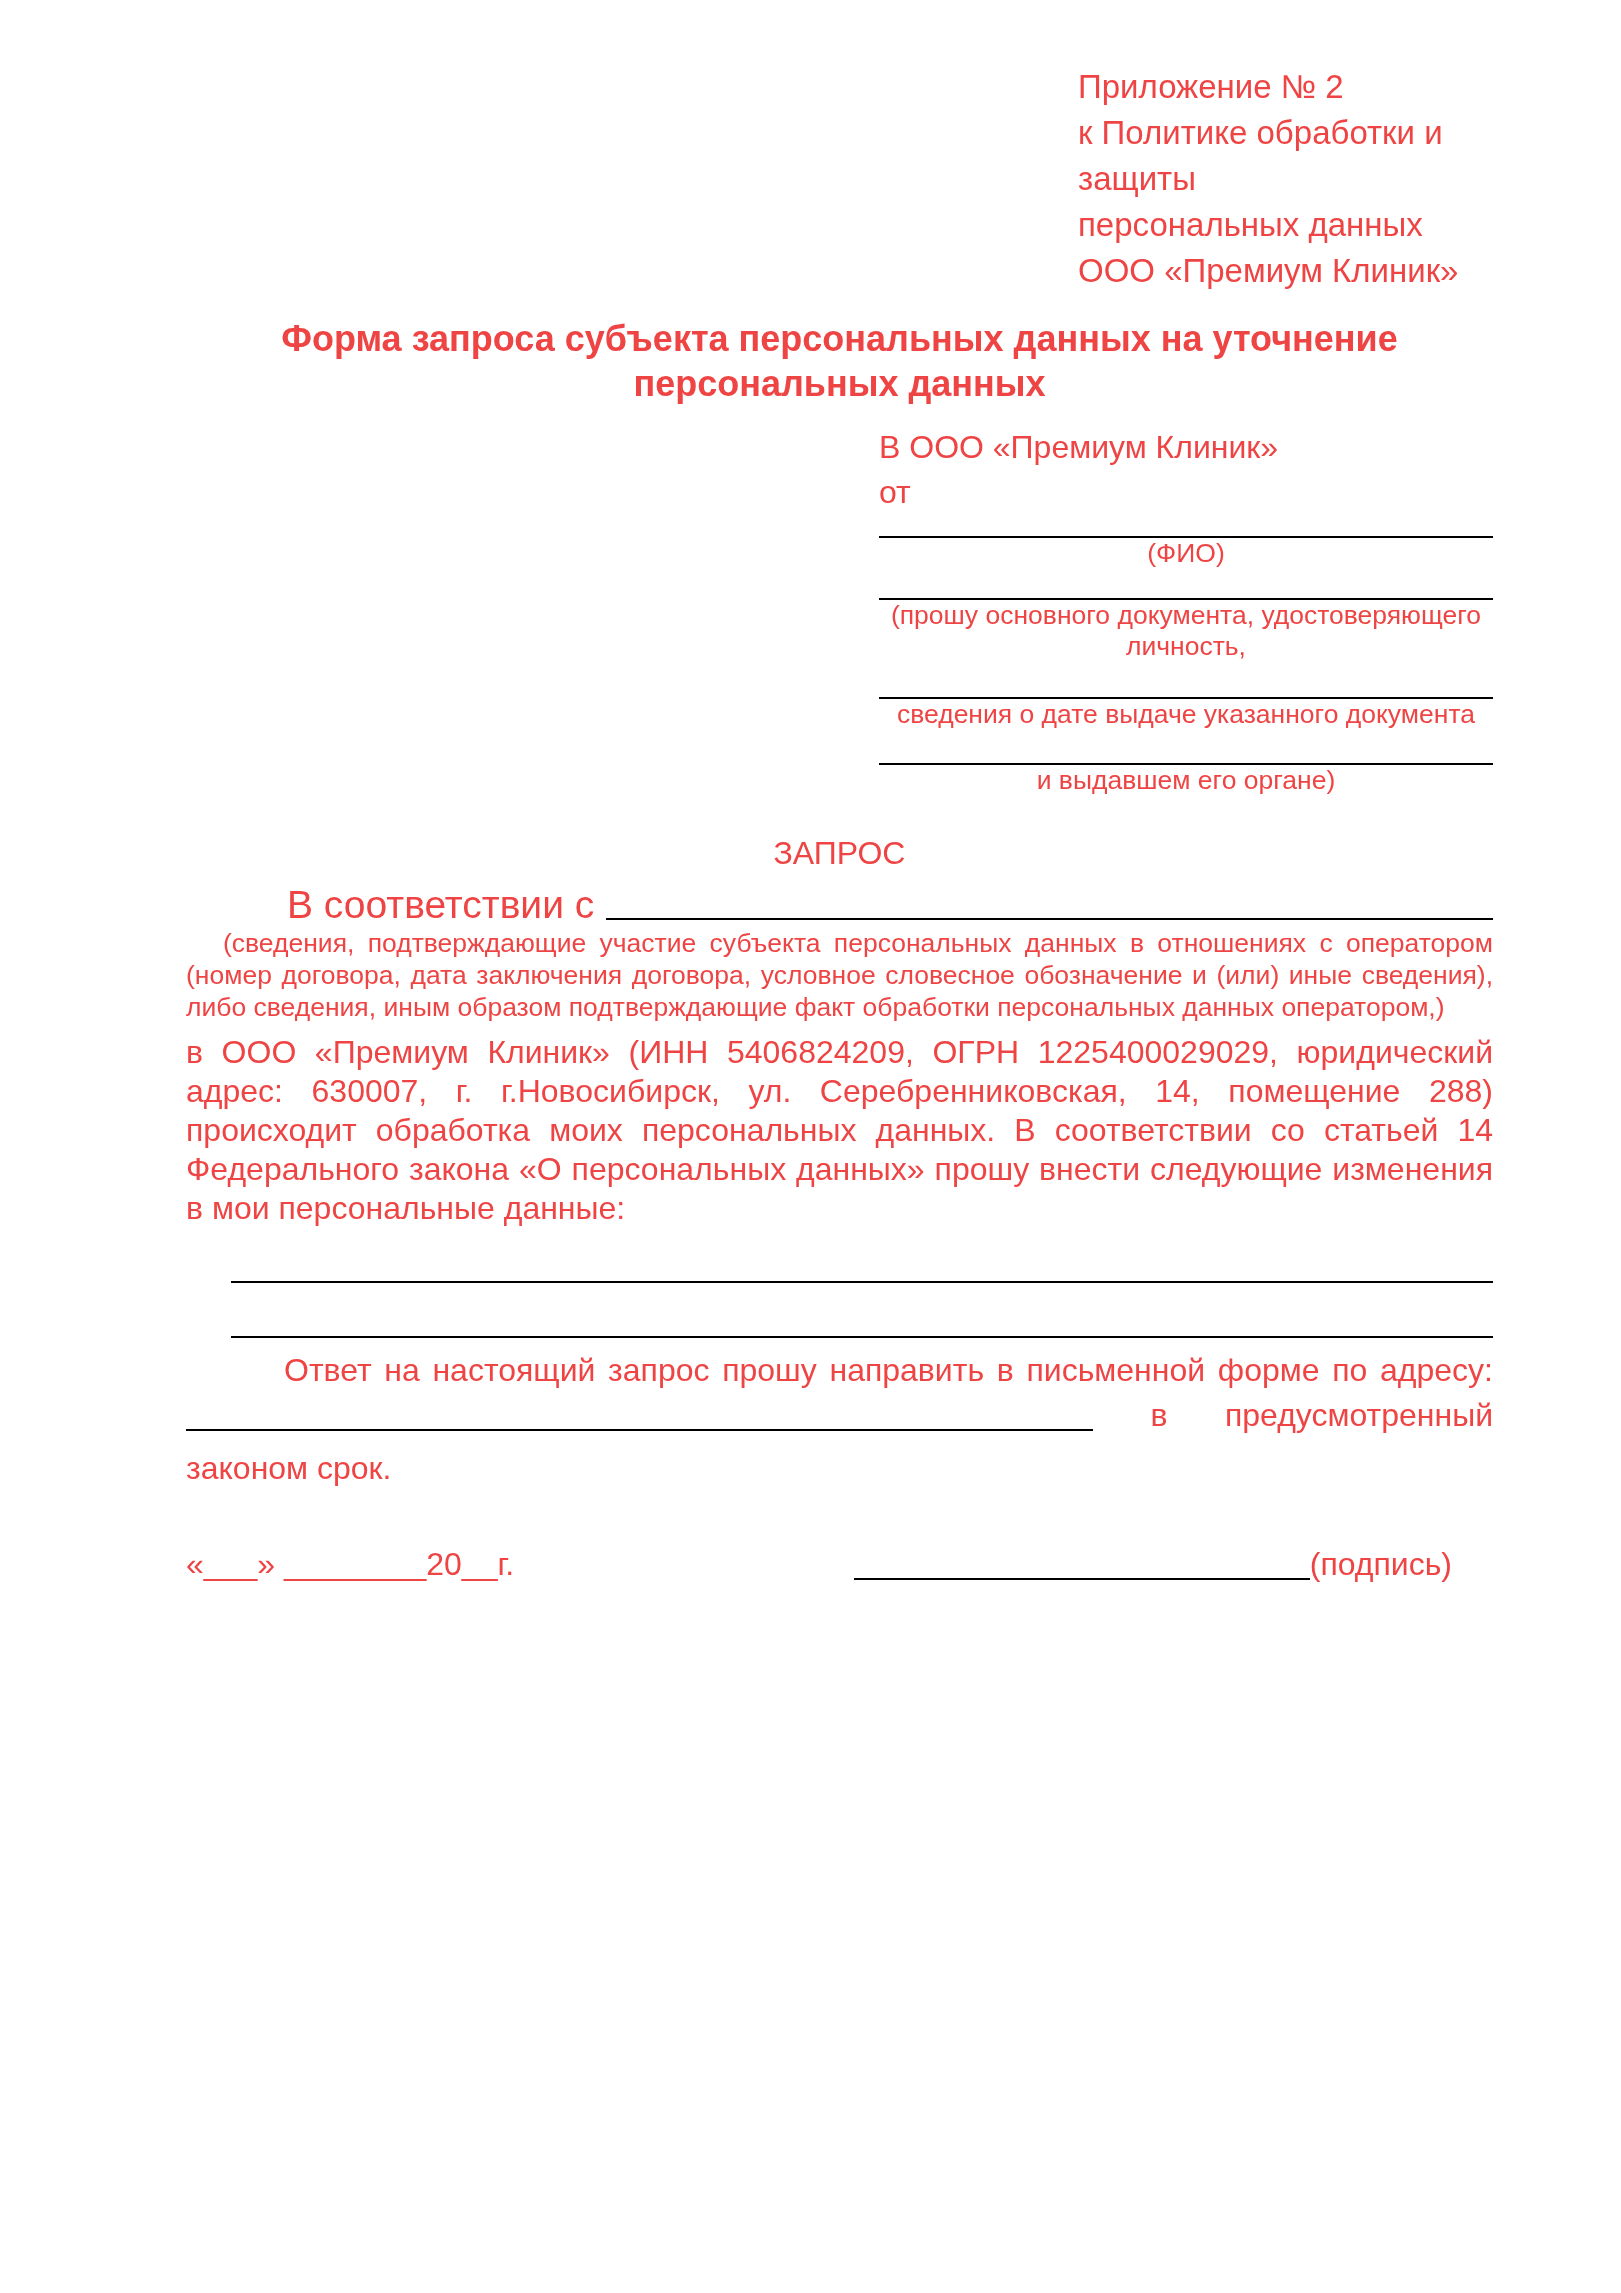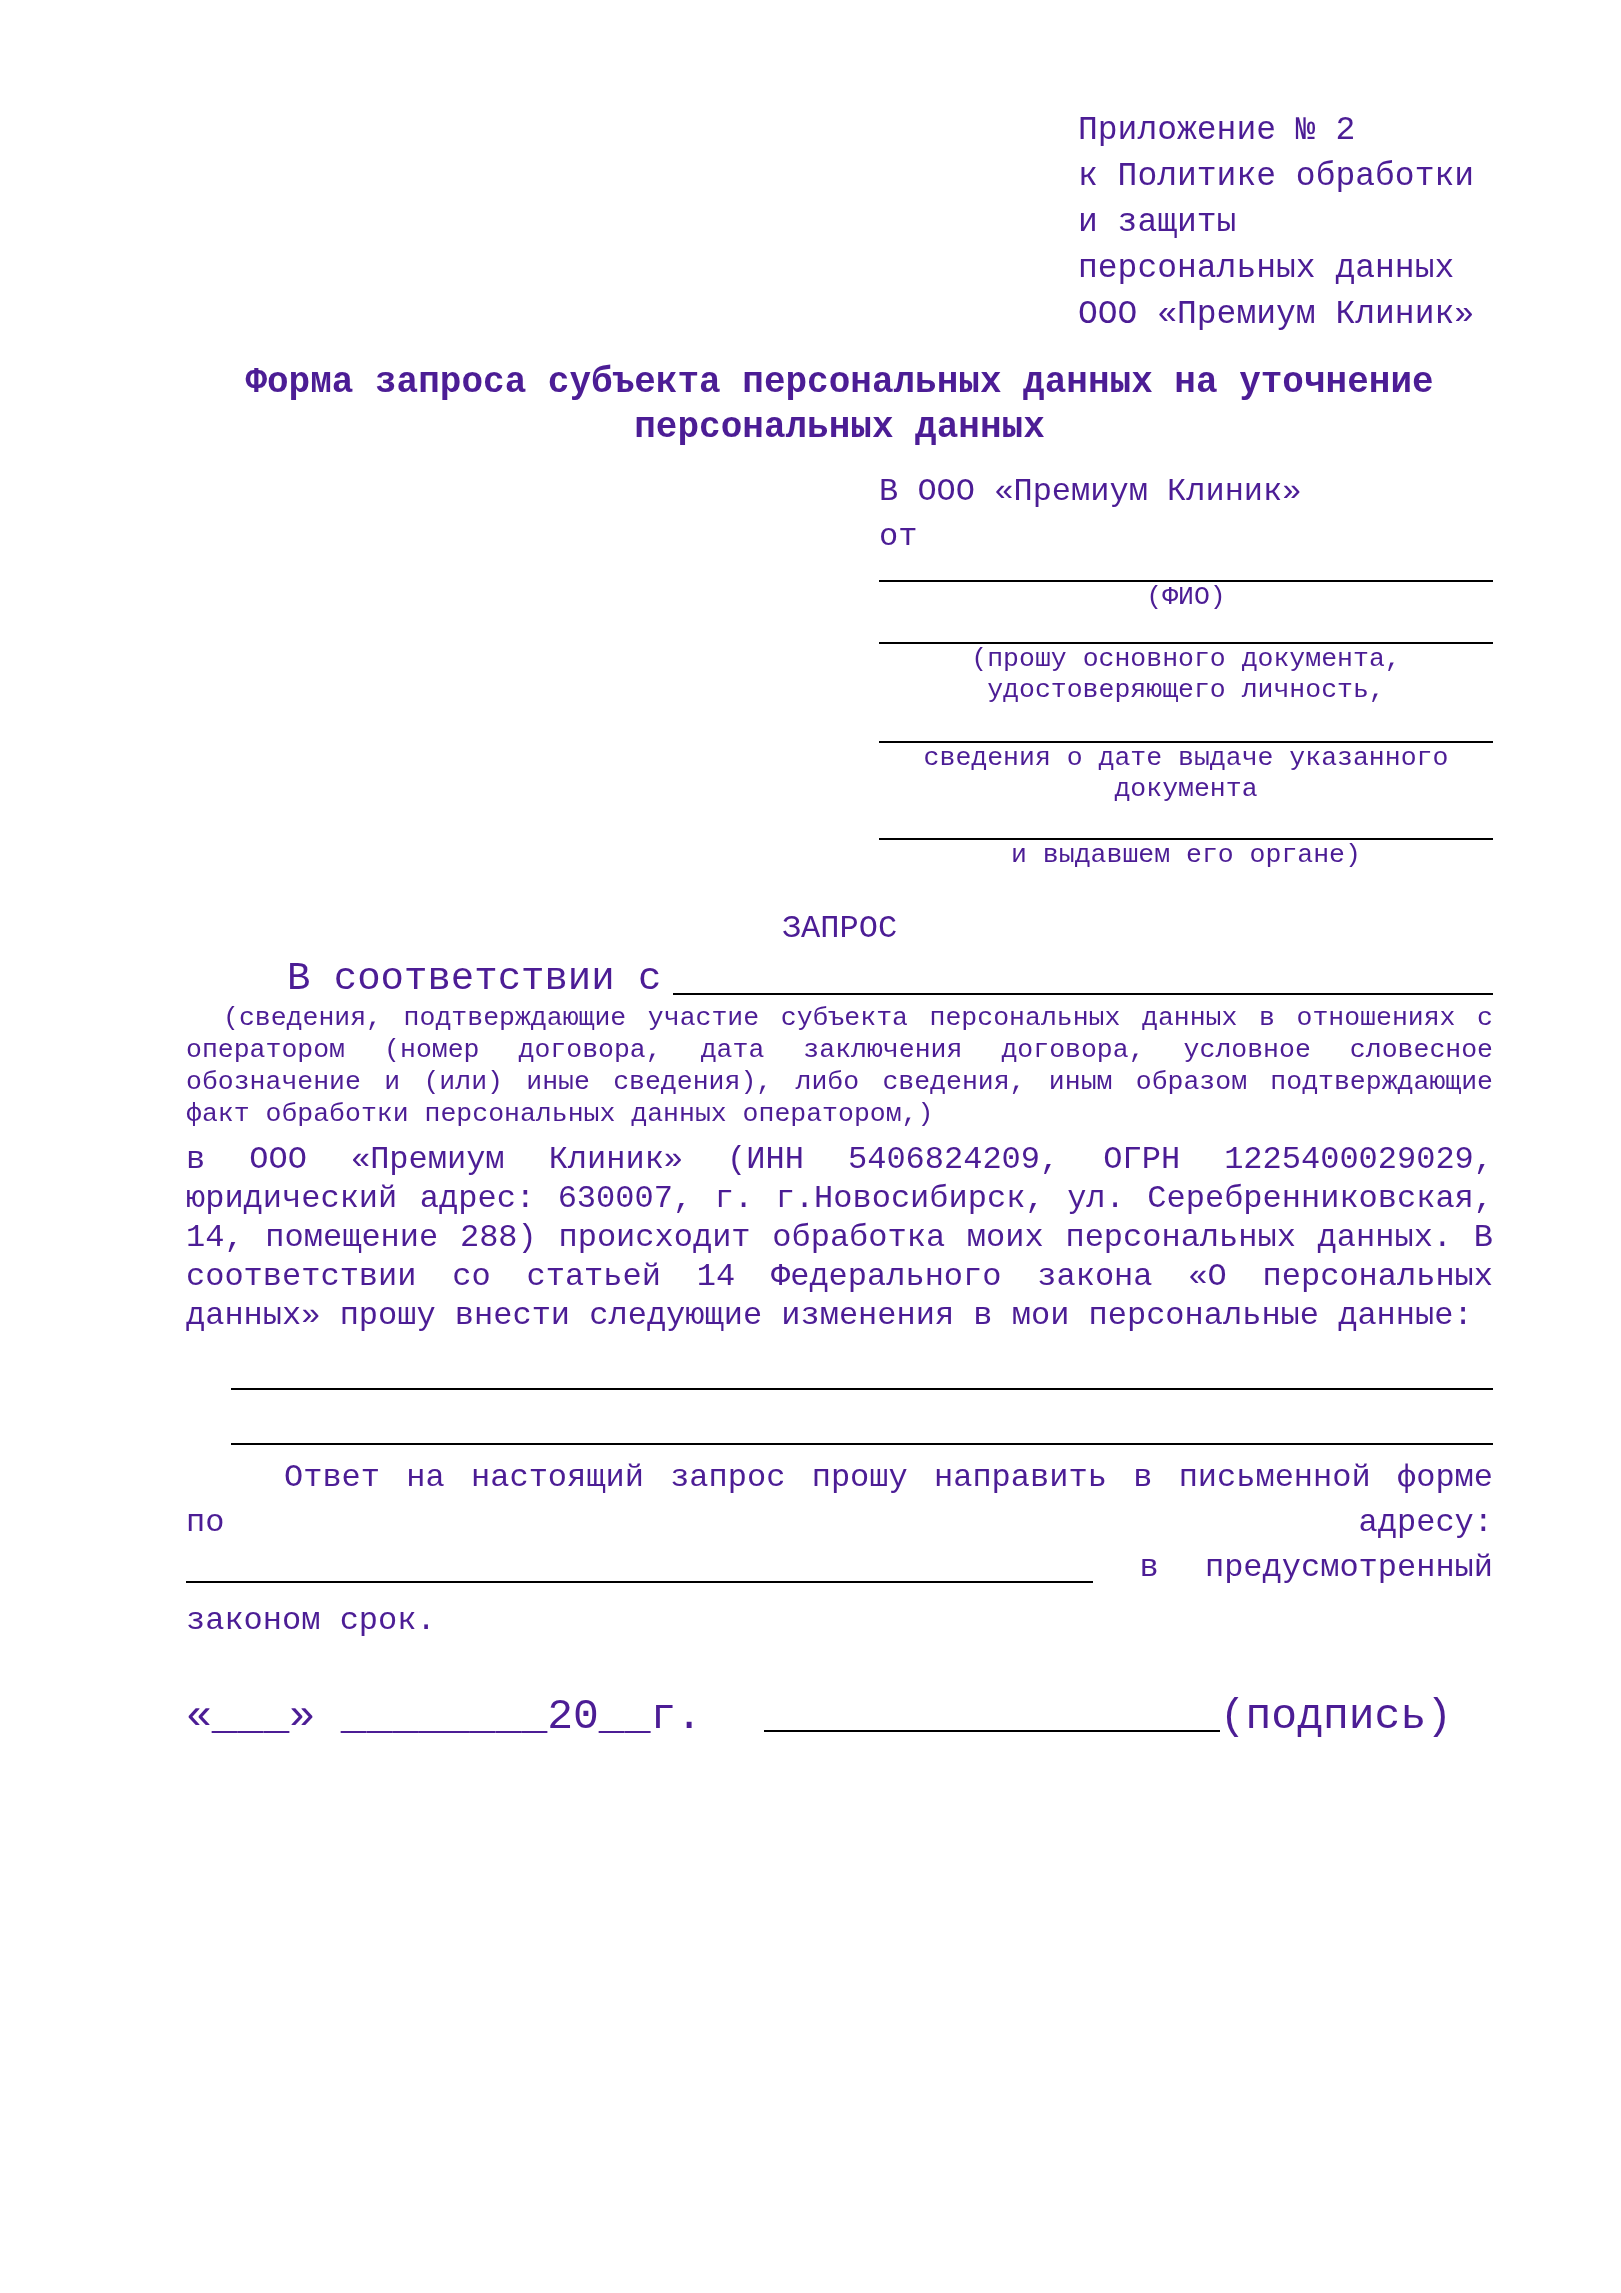--- a/index.html
+++ b/index.html
@@ -6,23 +6,23 @@
     margin: 0;
     padding: 0;
     background: #ffffff;
   }
   .page {
     position: relative;
     width: 1621px;
     height: 2294px;
     box-sizing: border-box;
     background: #ffffff;
-    color: #4c1d95;
-    font-family: Liberation Mono, monospace;
-    padding: 108px 128px 0 186px;
+    color: #ef4444;
+    font-family: Liberation Sans, sans-serif;
+    padding: 64px 128px 0 186px;
     overflow: hidden;
   }
 
   
   .appendix {
     margin-left: 892px;
     font-size: 33px;
     line-height: 46px;
   }
 
@@ -120,21 +120,21 @@
     line-height: 45px;
     margin-top: 8px;
   }
 
   
   .footer-row {
     margin-top: 51px;
     display: flex;
     justify-content: space-between;
     align-items: center;
-    font-size: 43px;
+    font-size: 32px;
     line-height: 45px;
   }
   .sig-group {
     display: flex;
     align-items: flex-end;
     margin-right: 41px;
   }
   .sig-line {
     width: 456px;
     border-bottom: 2.9px solid #000;

